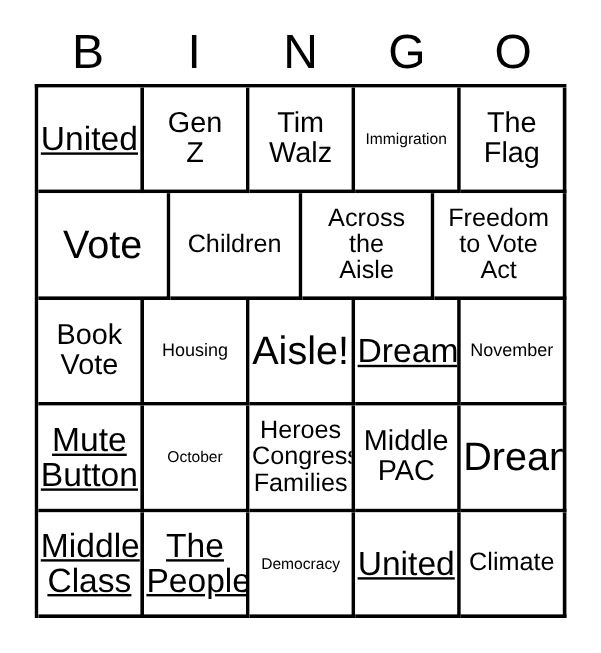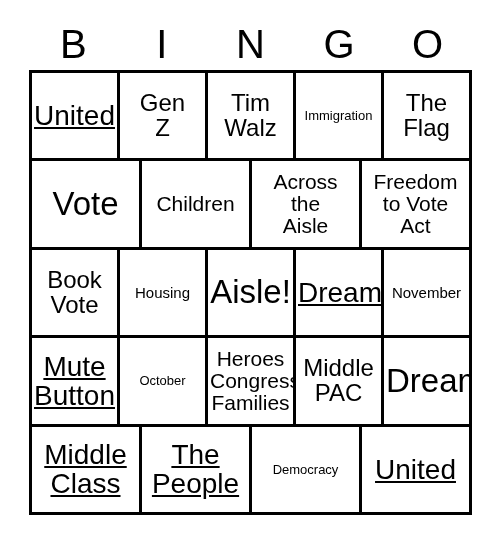--- a/index.html
+++ b/index.html
@@ -193,16 +193,19 @@
       <div class="cell">
           <span class="cell-text fs-md">The
 People</span>
         </div>
       <div class="cell">
           <span class="cell-text fs-xxs">Democracy</span>
         </div>
       <div class="cell">
           <span class="cell-text fs-md">United</span>
         </div>
+      <div class="cell">
+          <span class="cell-text fs-sm">Climate</span>
+        </div>
     </div>
 
   </div>
 </div>
 
 </body></html>

